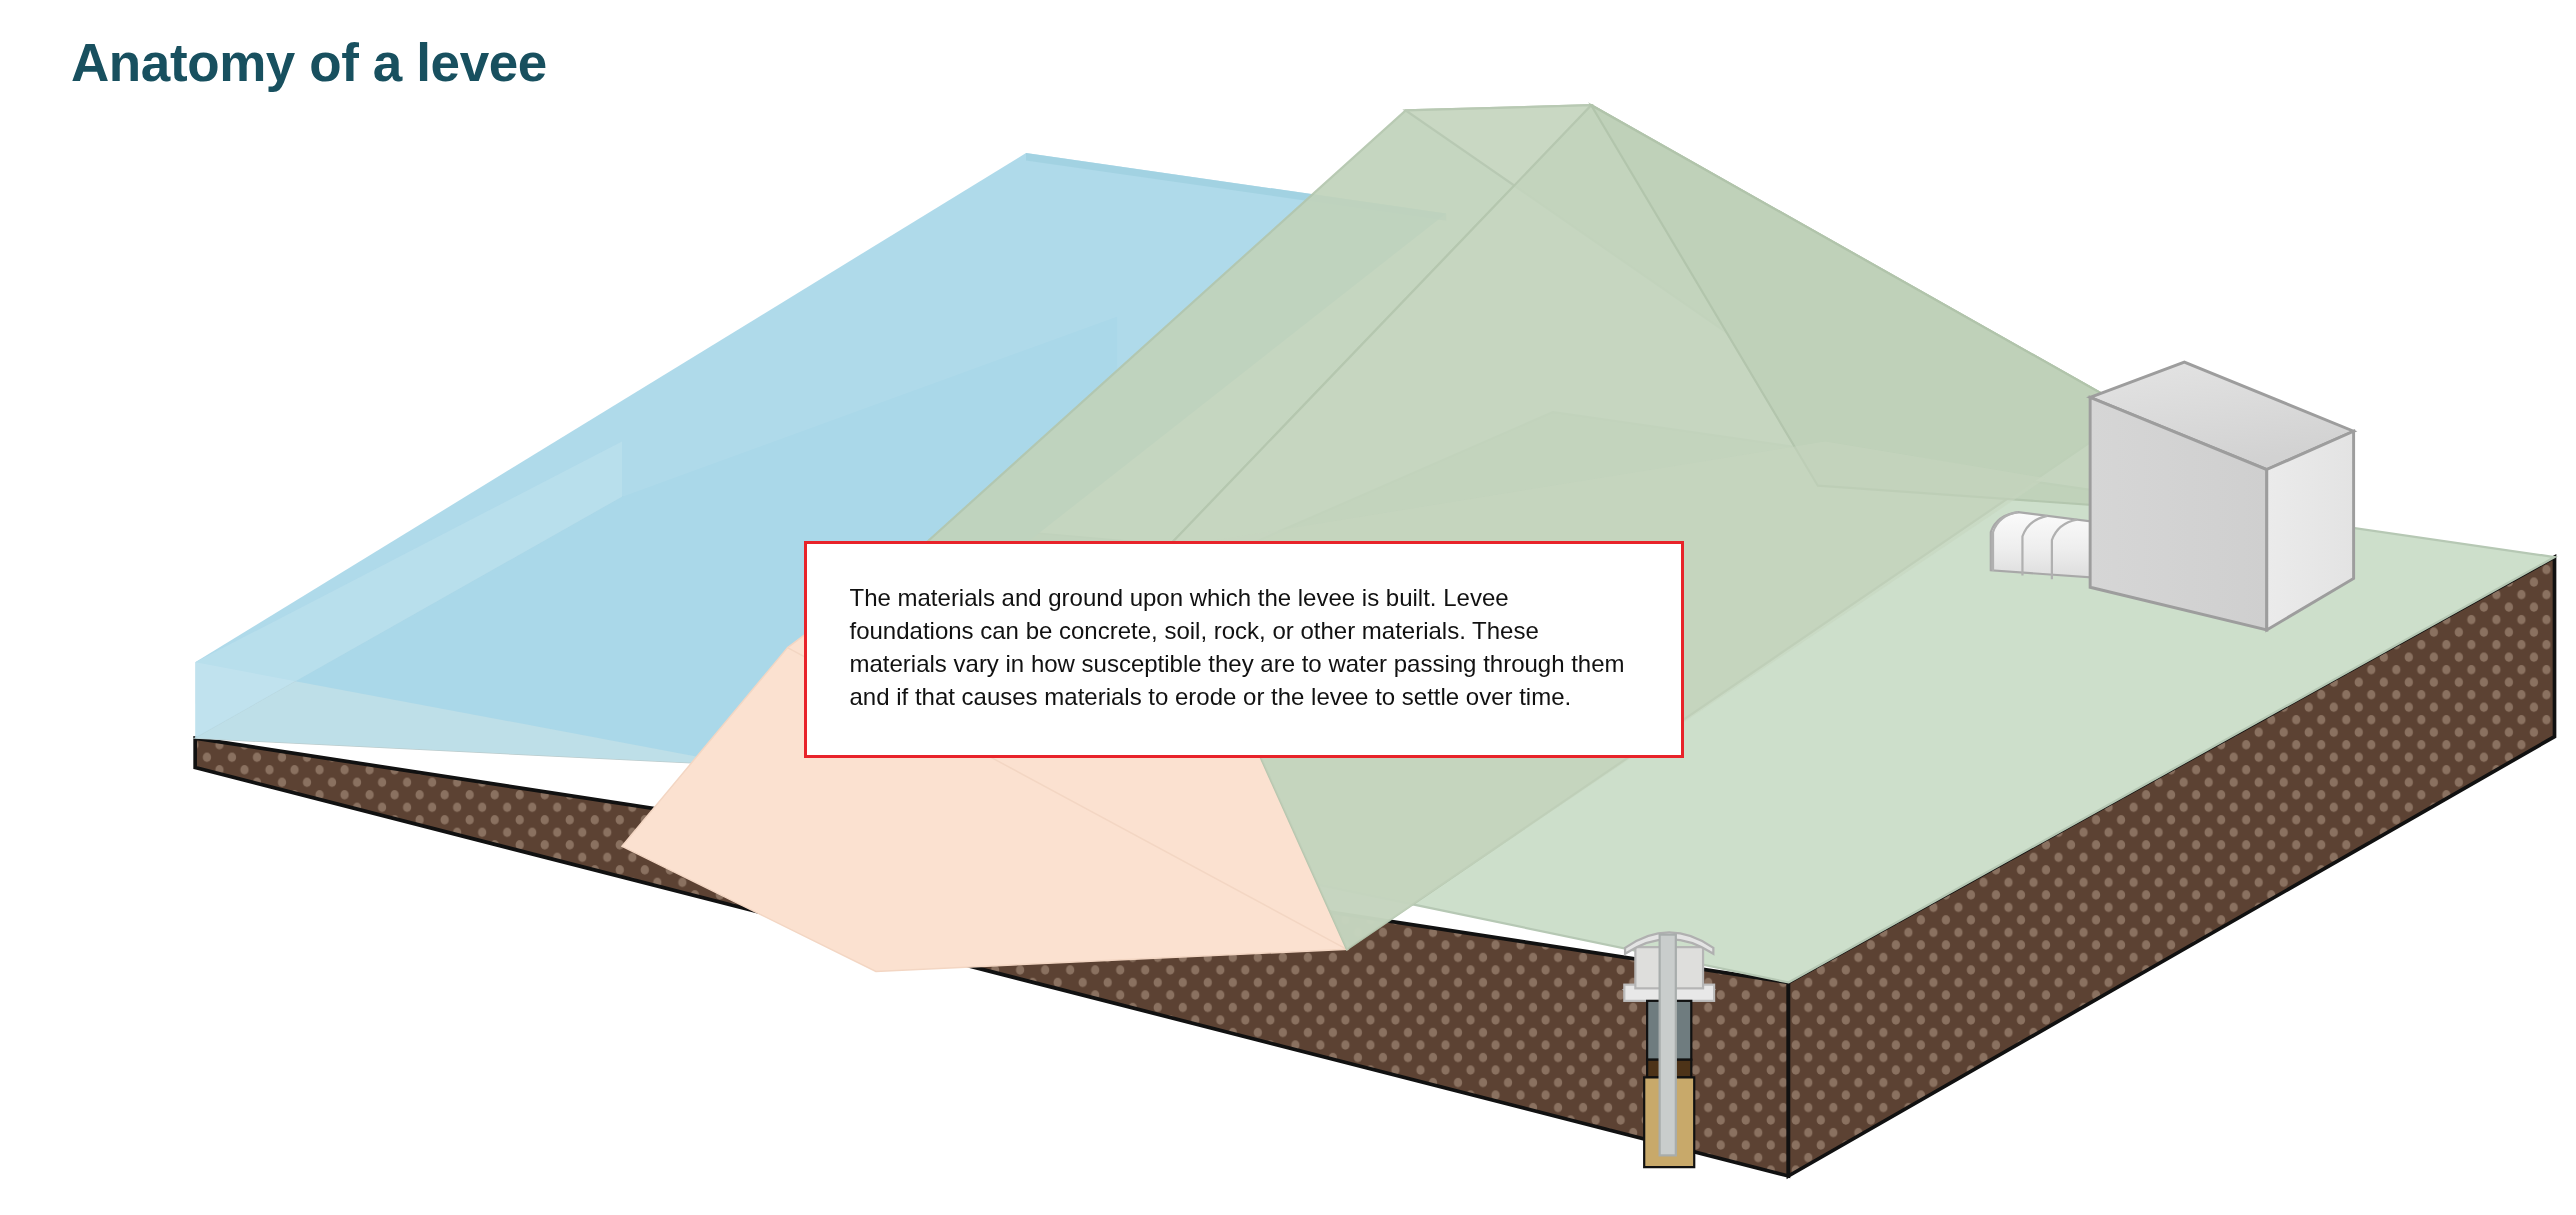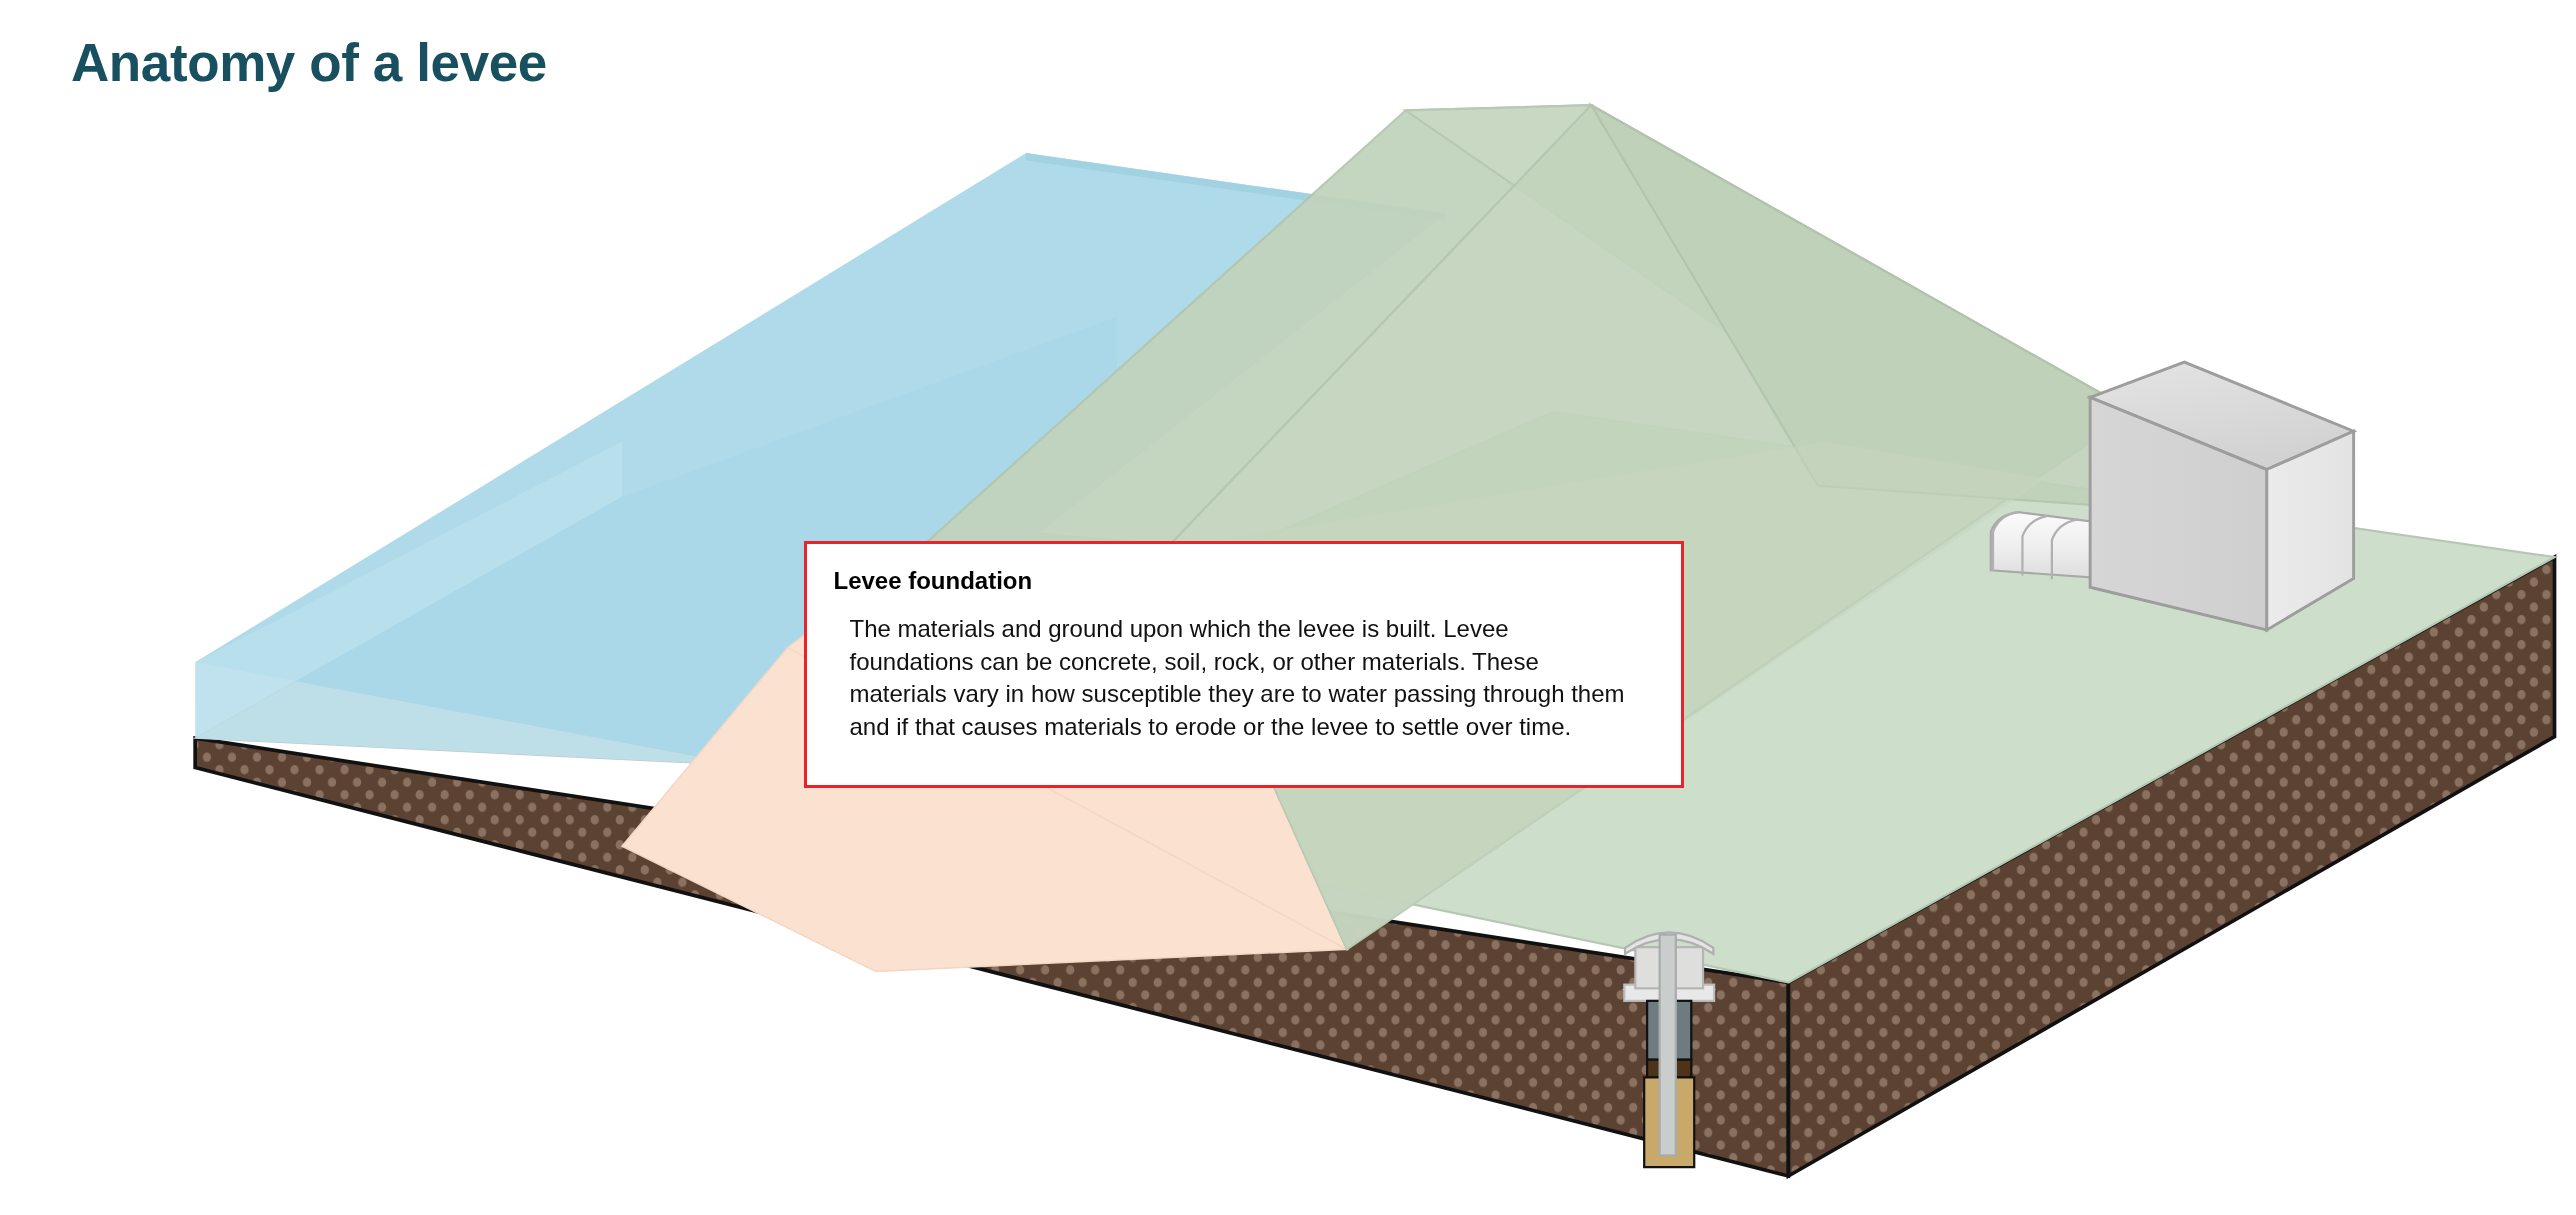--- a/index.html
+++ b/index.html
@@ -194,18 +194,17 @@
 
       <rect x="2255" y="1270" width="22" height="300" fill="#c9cdcc" stroke="#a8adac" stroke-width="3"></rect>
     </g>
   </svg>
 
   <div id="heading">
     <h1 id="page-title">Anatomy of a levee</h1>
   </div>
 
   <div id="callout-box">
-    <div id="callout-title">Levee foundation</div>
     <div id="callout-body">The materials and ground upon which the levee is built. Levee foundations can be concrete, soil, rock, or other materials. These materials vary in how susceptible they are to water passing through them and if that causes materials to erode or the levee to settle over time.</div>
   </div>
 
 </div>
 
 
 </body></html>

